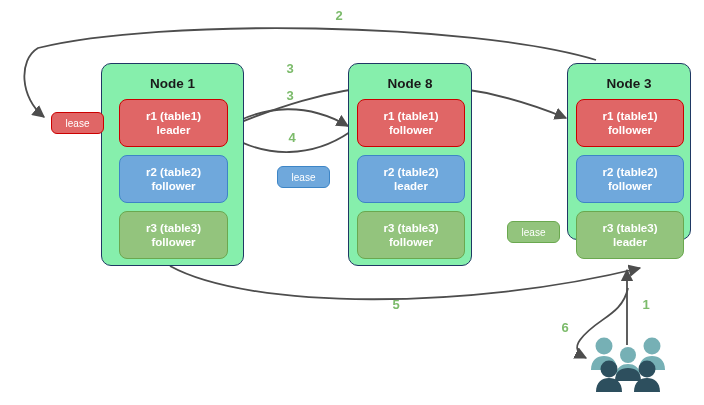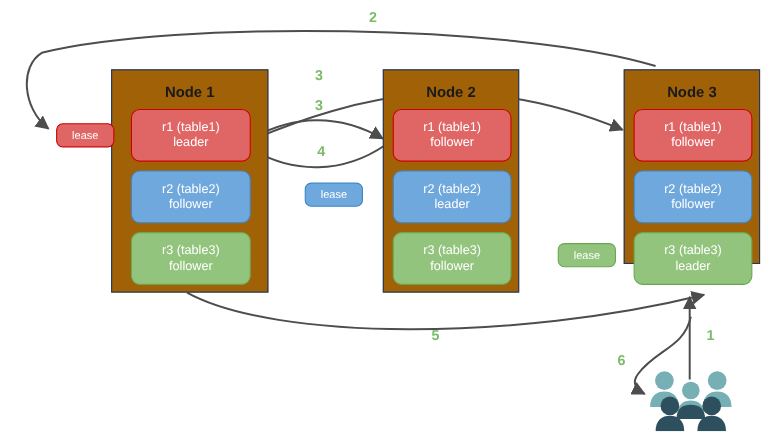--- a/index.html
+++ b/index.html
@@ -21,22 +21,22 @@
     position: absolute;
     left: 0;
     top: 0;
     width: 704px;
     height: 405px;
   }
   .node-box {
     position: absolute;
     box-sizing: border-box;
     border: 1.4px solid #1f3864;
-    border-radius: 0;
-    background: #a16207;
+    border-radius: 10px;
+    background: #86efac;
     padding-left: 12px;
   }
   .node-title {
     position: absolute;
     width: 100%;
     text-align: center;
     font-size: 13.5px;
     font-weight: bold;
     color: #1a1a1a;
     top: 12px;
@@ -47,20 +47,21 @@
     box-sizing: border-box;
     border-radius: 8px;
     display: flex;
     flex-direction: column;
     align-items: center;
     justify-content: center;
     color: #ffffff;
     font-size: 11.5px;
     line-height: 14px;
     text-align: left;
+    font-weight: bold;
   }
   .replica span { display: block; }
   .lease {
     position: absolute;
     box-sizing: border-box;
     border-radius: 6px;
     display: flex;
     align-items: center;
     justify-content: center;
     color: #ffffff;
@@ -118,21 +119,21 @@
       <span>follower</span>
     </div>
 
     <div class="replica" style="left:17px; top:147px; width:109px; height:48px; background:#93c47d; border:1.6px solid #6aa84f;">
       <span>r3 (table3)</span>
       <span>follower</span>
     </div>
   </div>
 
   <div class="node-box" style="left:348px; top:63px; width:124px; height:203px;">
-    <div class="node-title">Node 2</div>
+    <div class="node-title">Node 8</div>
 
     <div class="replica" style="left:8px; top:35px; width:108px; height:48px; background:#e06666; border:1.6px solid #cc0000;">
       <span>r1 (table1)</span>
       <span>follower</span>
     </div>
 
     <div class="replica" style="left:8px; top:91px; width:108px; height:48px; background:#6fa8dc; border:1.6px solid #3d85c6;">
       <span>r2 (table2)</span>
       <span>leader</span>
     </div>

